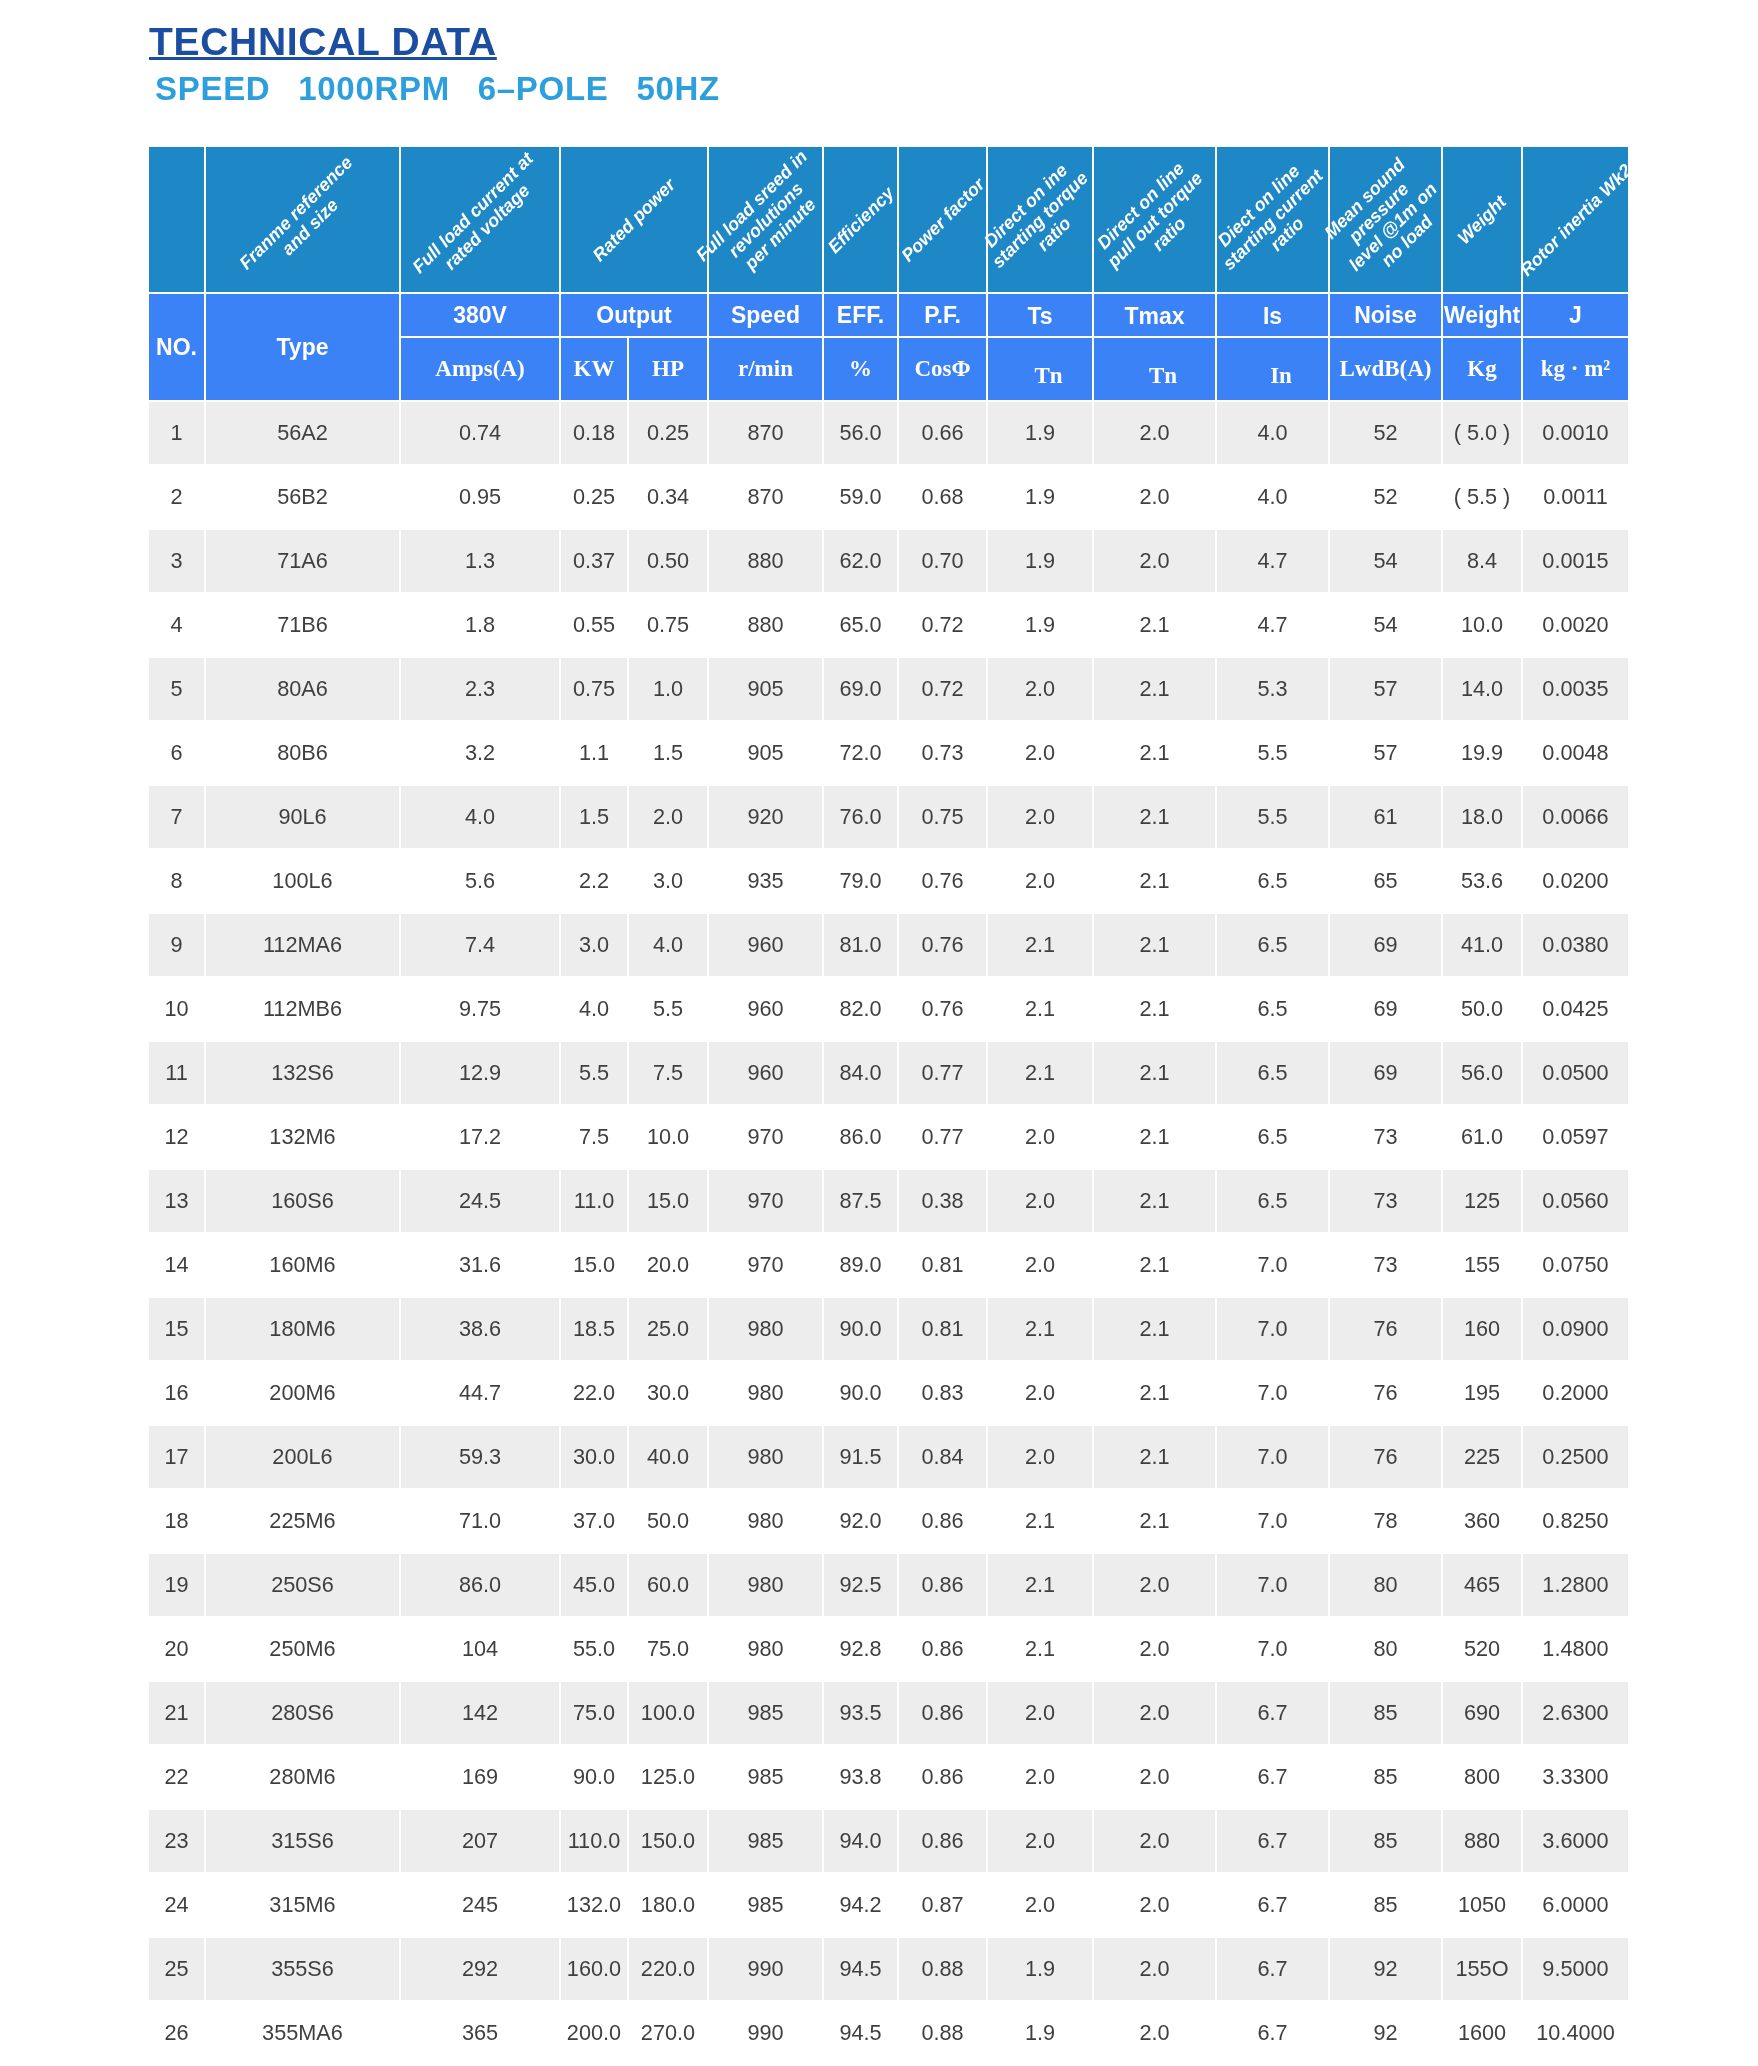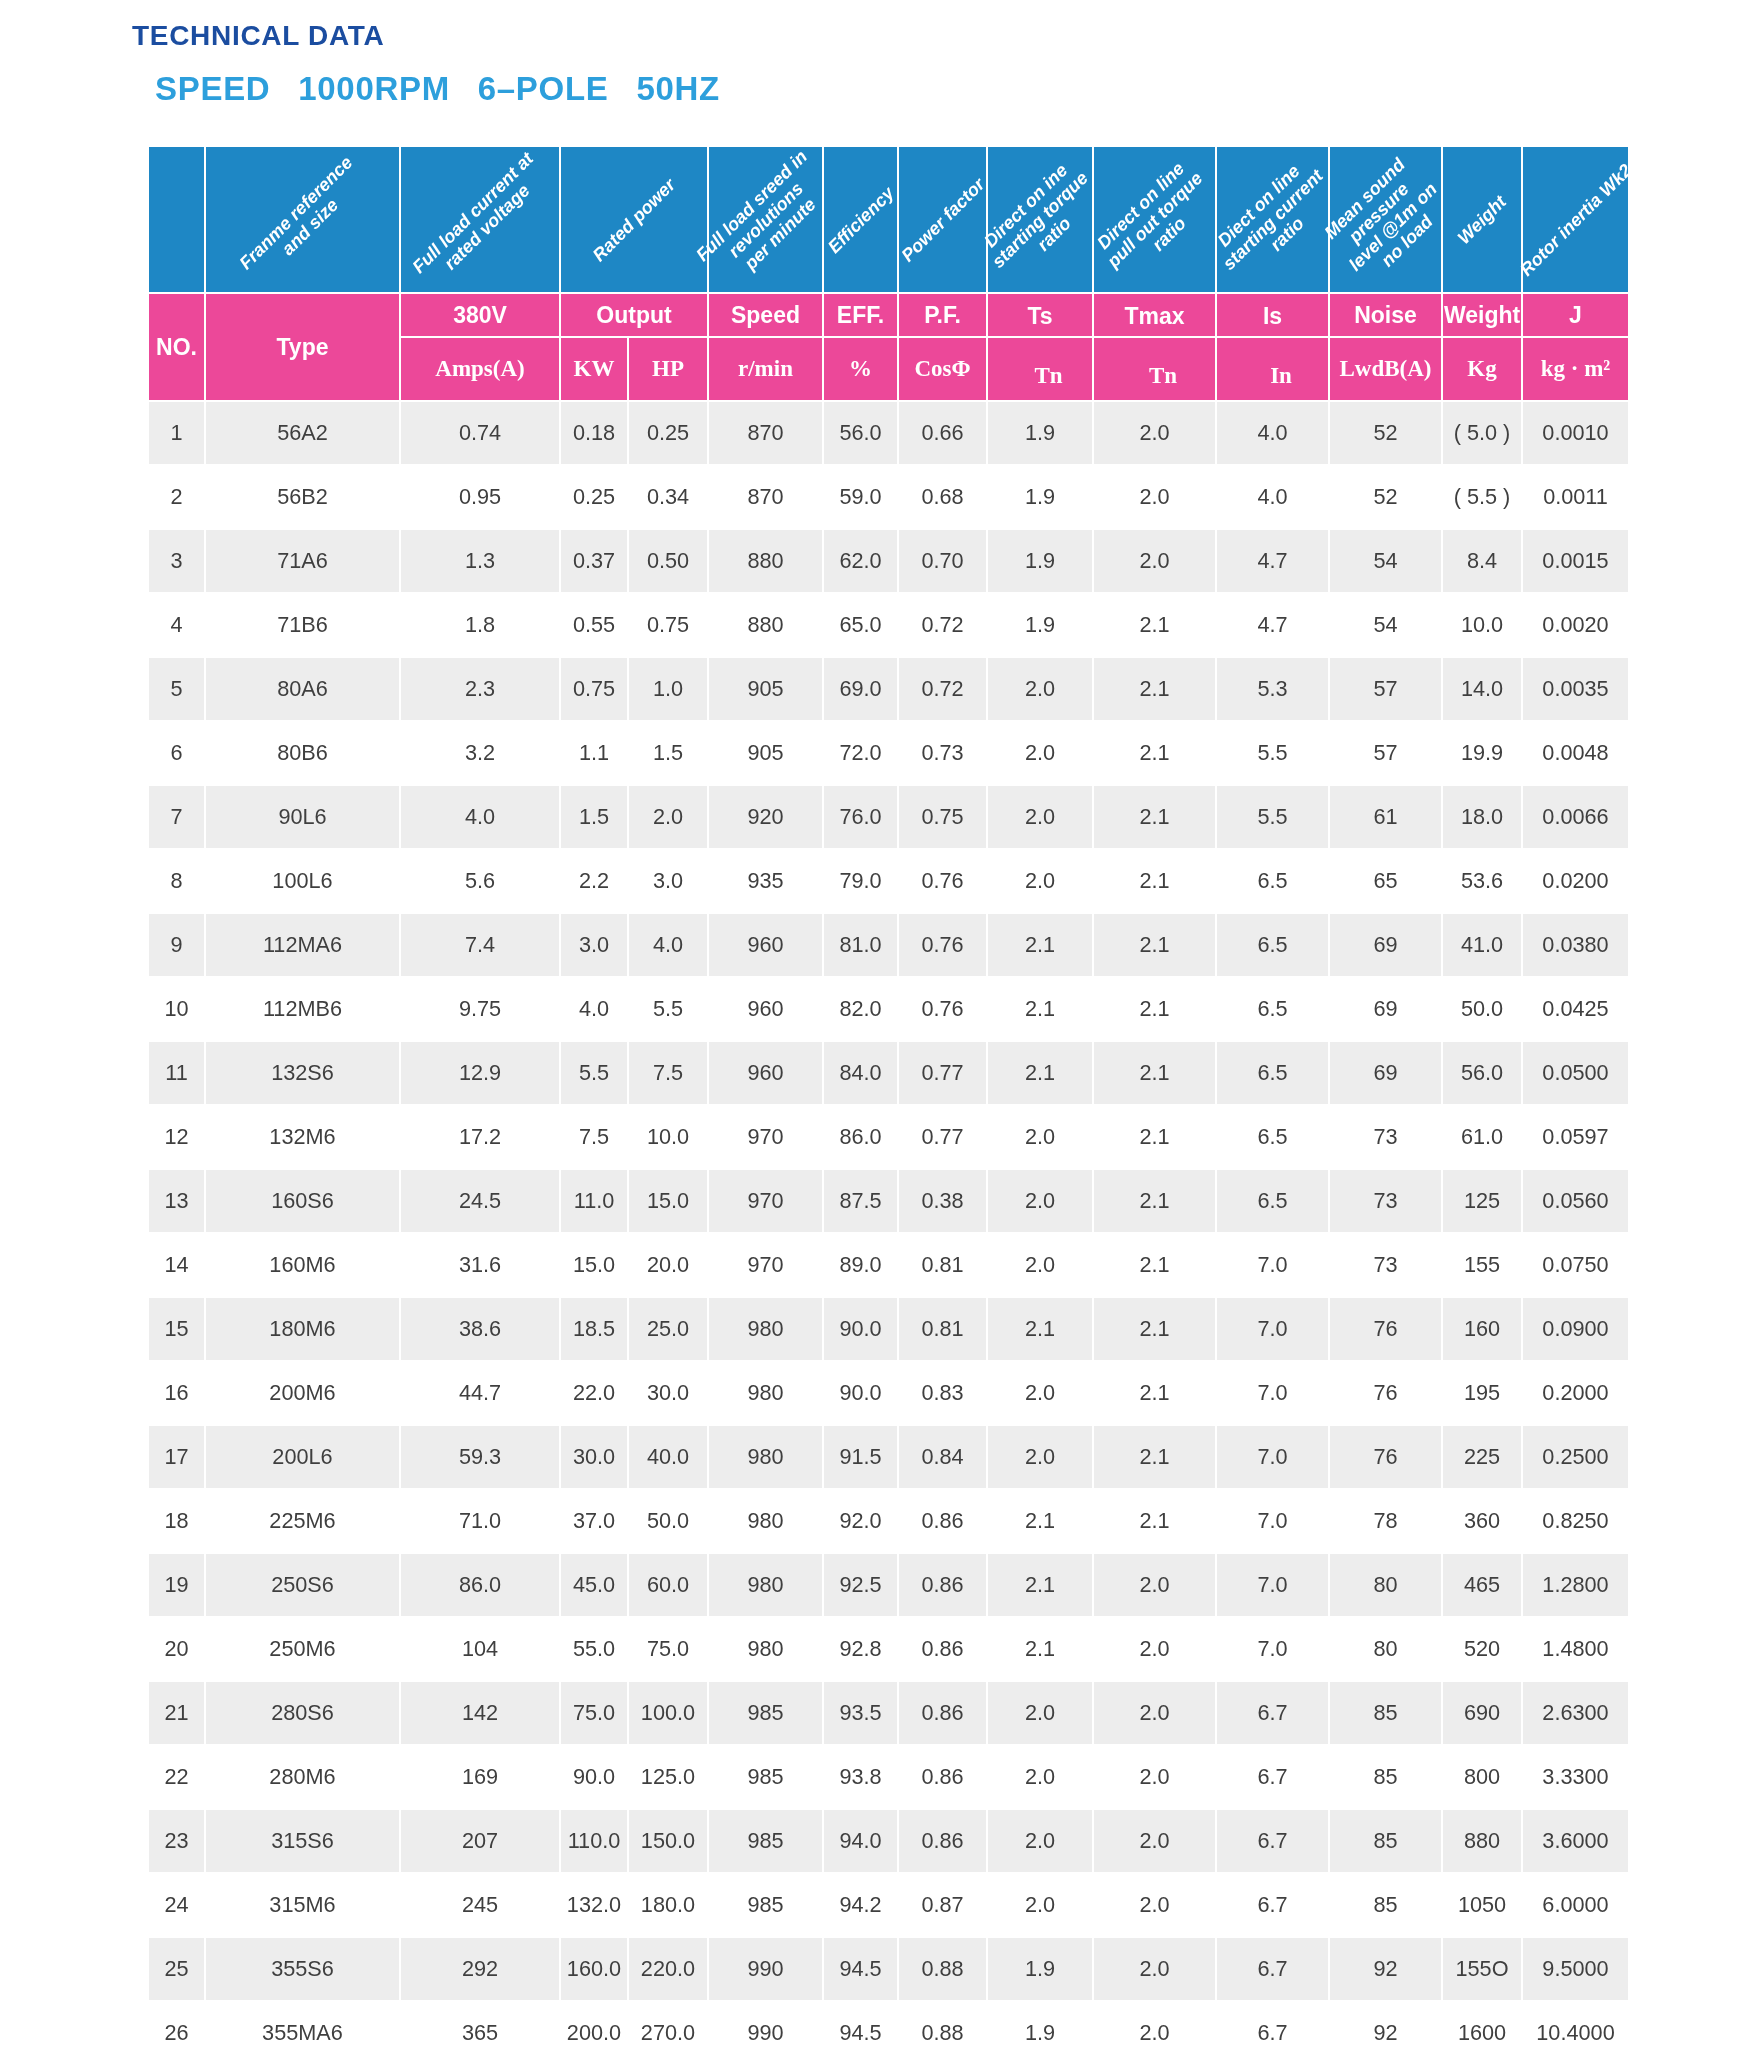--- a/index.html
+++ b/index.html
@@ -1,23 +1,24 @@
 <!DOCTYPE html>
 <html style="font-size:11.2px"><head>
 <meta charset="utf-8">
 <style>
   html,body{margin:0;padding:0;}
   body{
     width:1758px;height:2066px;position:relative;background:#ffffff;
     font-family:"Liberation Sans", sans-serif;
   }
   .page-title{
-    position:absolute;left:132px;top:19.6px;
-    font-size:28px;font-weight:bold;letter-spacing:0.7px;
+    position:absolute;left:149px;top:19.6px;
+    font-size:39px;font-weight:bold;letter-spacing:0.7px;
     color:#1b4da0;
+    text-decoration:underline;
   }
   .page-subtitle{
     position:absolute;left:155px;top:70px;
     font-size:33px;font-weight:bold;letter-spacing:0.7px;word-spacing:18px;
     color:#2d9fdc;
   }
   table.data-table{
     position:absolute;left:147px;top:145px;
     width:1483px;border-collapse:collapse;table-layout:fixed;
   }
@@ -30,21 +31,21 @@
     background:#1e87c5;height:143px;position:relative;
   }
   .diag-label{
     position:absolute;left:50%;top:50%;
     transform:translate(-50%,-50%) rotate(-45deg);
     color:#ffffff;font-weight:bold;font-style:italic;
     font-size:18px;line-height:1.12;text-align:center;
     white-space:pre-line;width:max-content;
   }
   tr.group-row td,tr.unit-row td{
-    background:#ec4899;color:#ffffff;font-weight:bold;font-size:23px;
+    background:#3b82f6;color:#ffffff;font-weight:bold;font-size:23px;
   }
   tr.group-row td{height:37px;}
   tr.unit-row td{height:47px;font-family:Liberation Serif, serif;}
   td.frac-low{padding-top:14px;padding-left:18px;}
   td.frac-high{vertical-align:top;padding-top:4.2px;margin-left:8px;}
   tbody.rows td{
     height:60px;font-size:21.7px;color:#3f3f3f;background:#ffffff;
   }
   tbody.rows tr.stripe td{background:#ededed;}
 </style>

